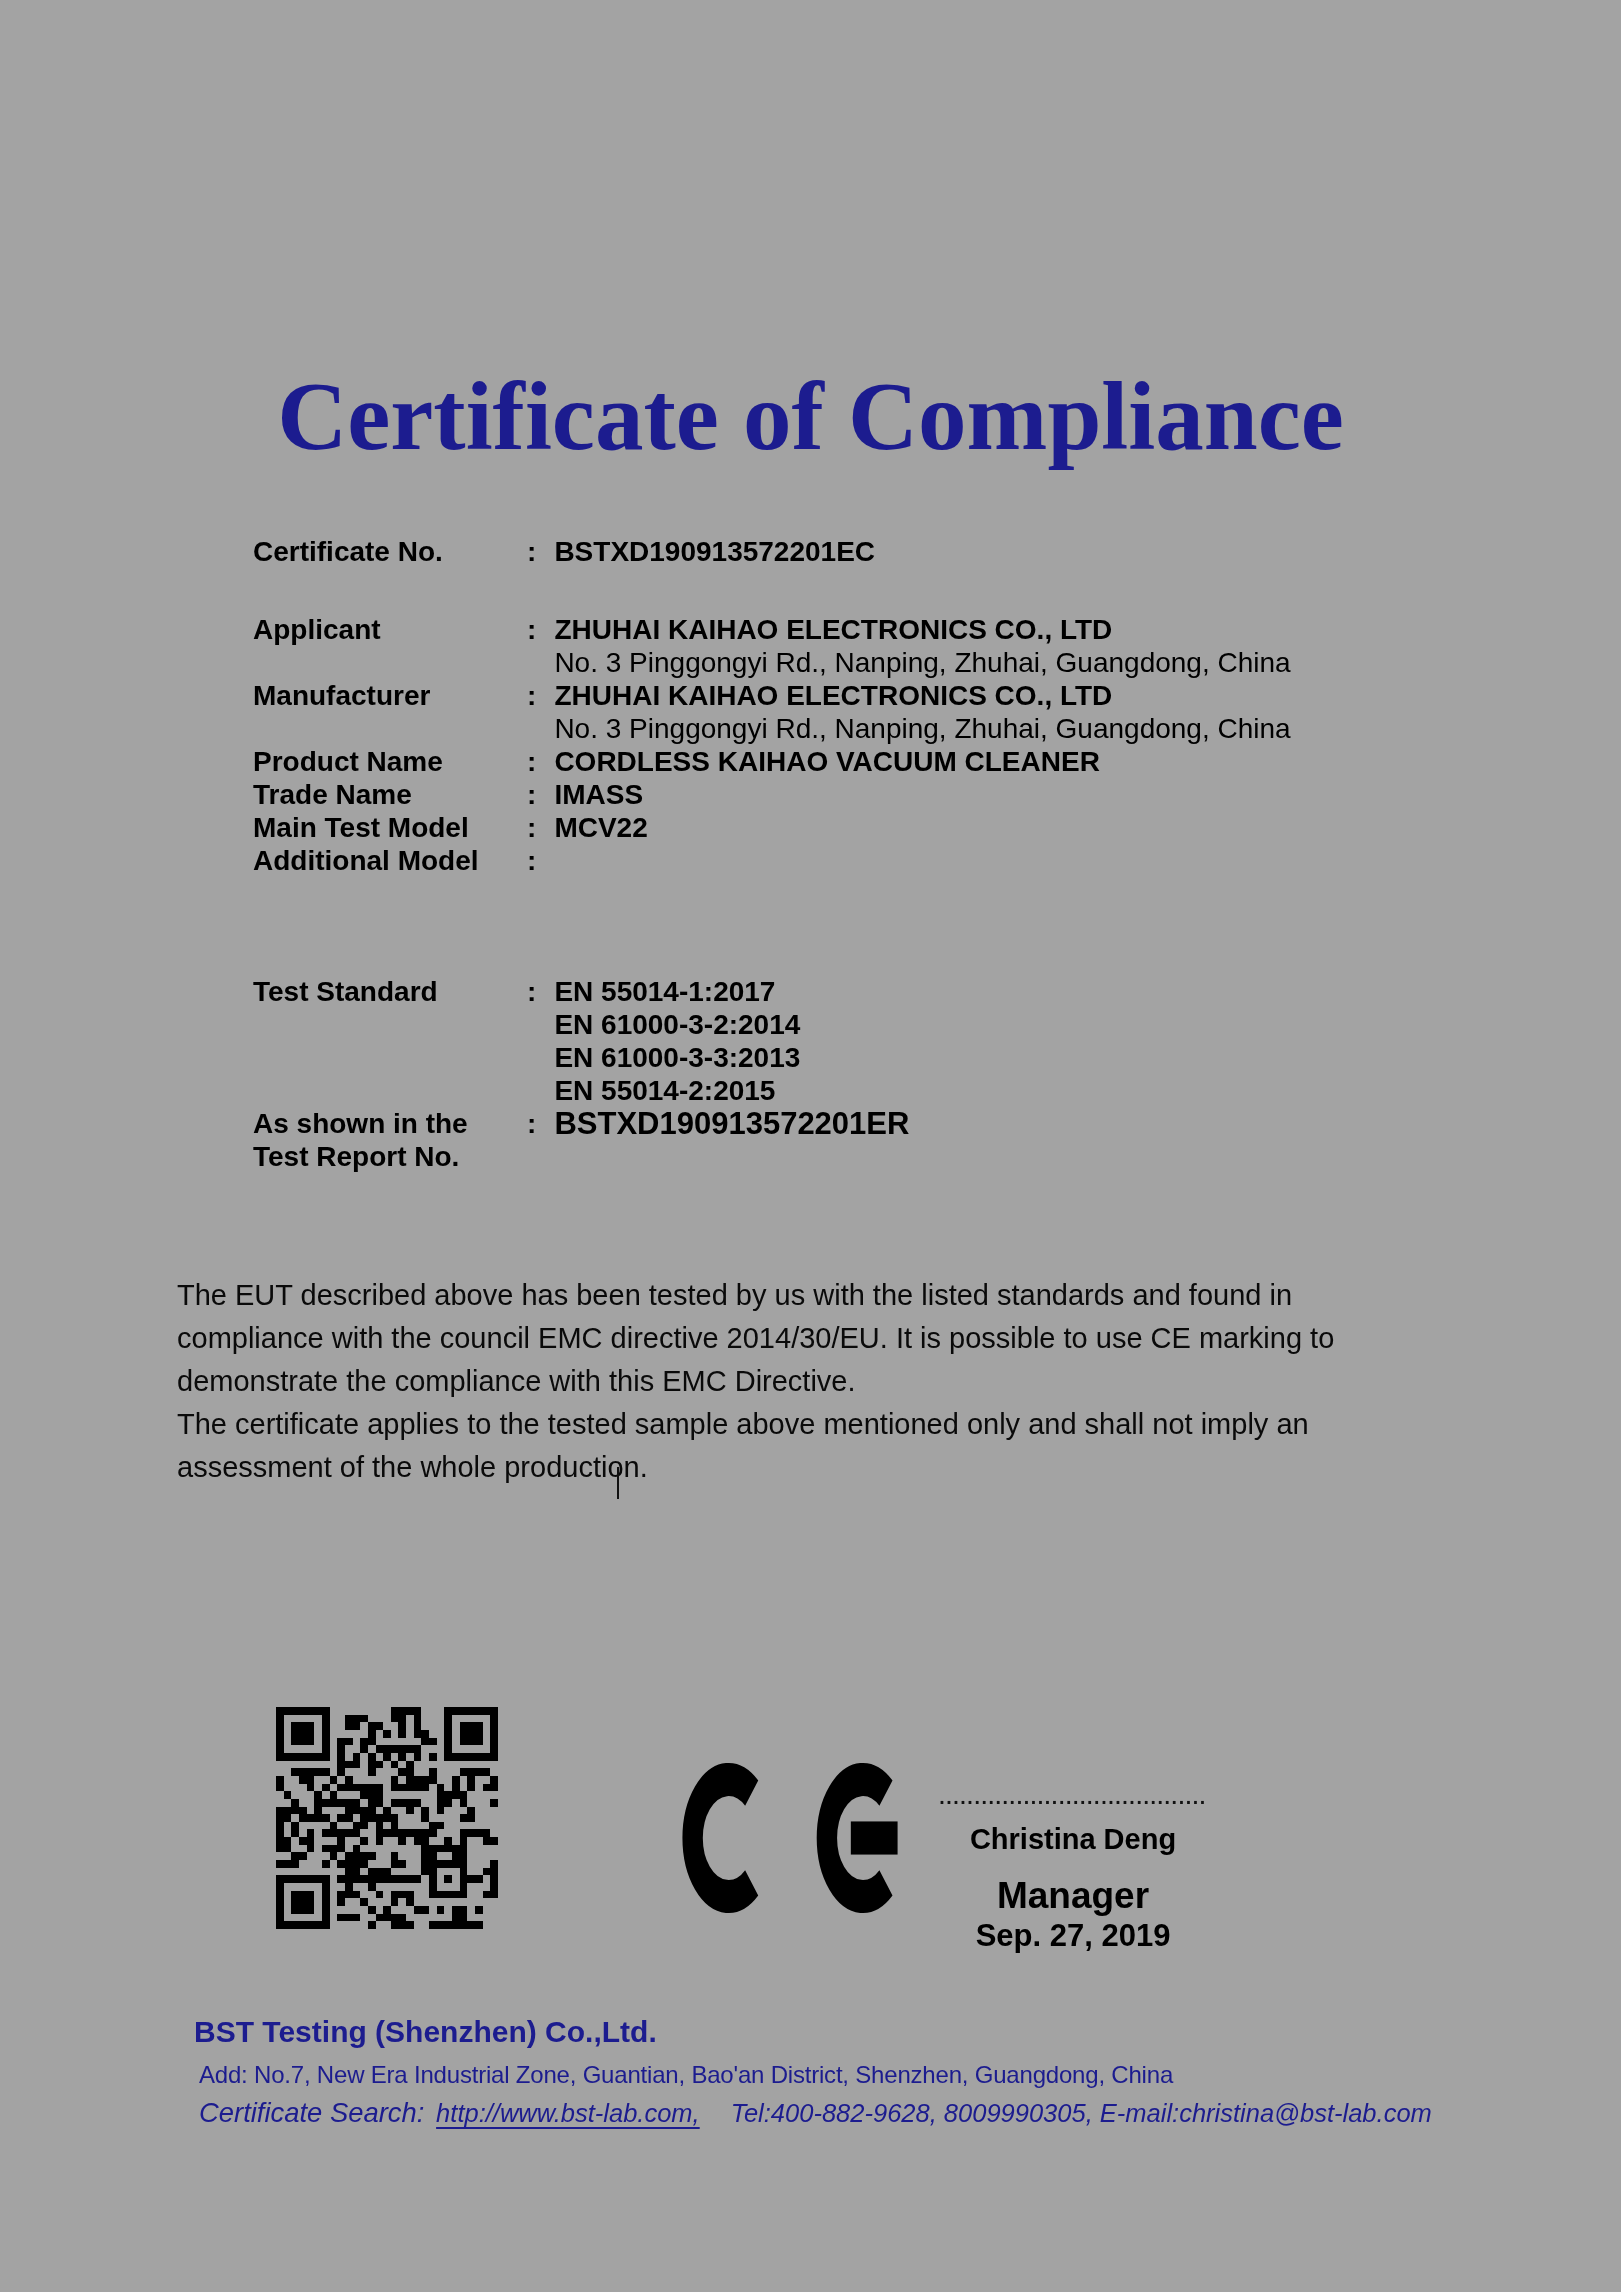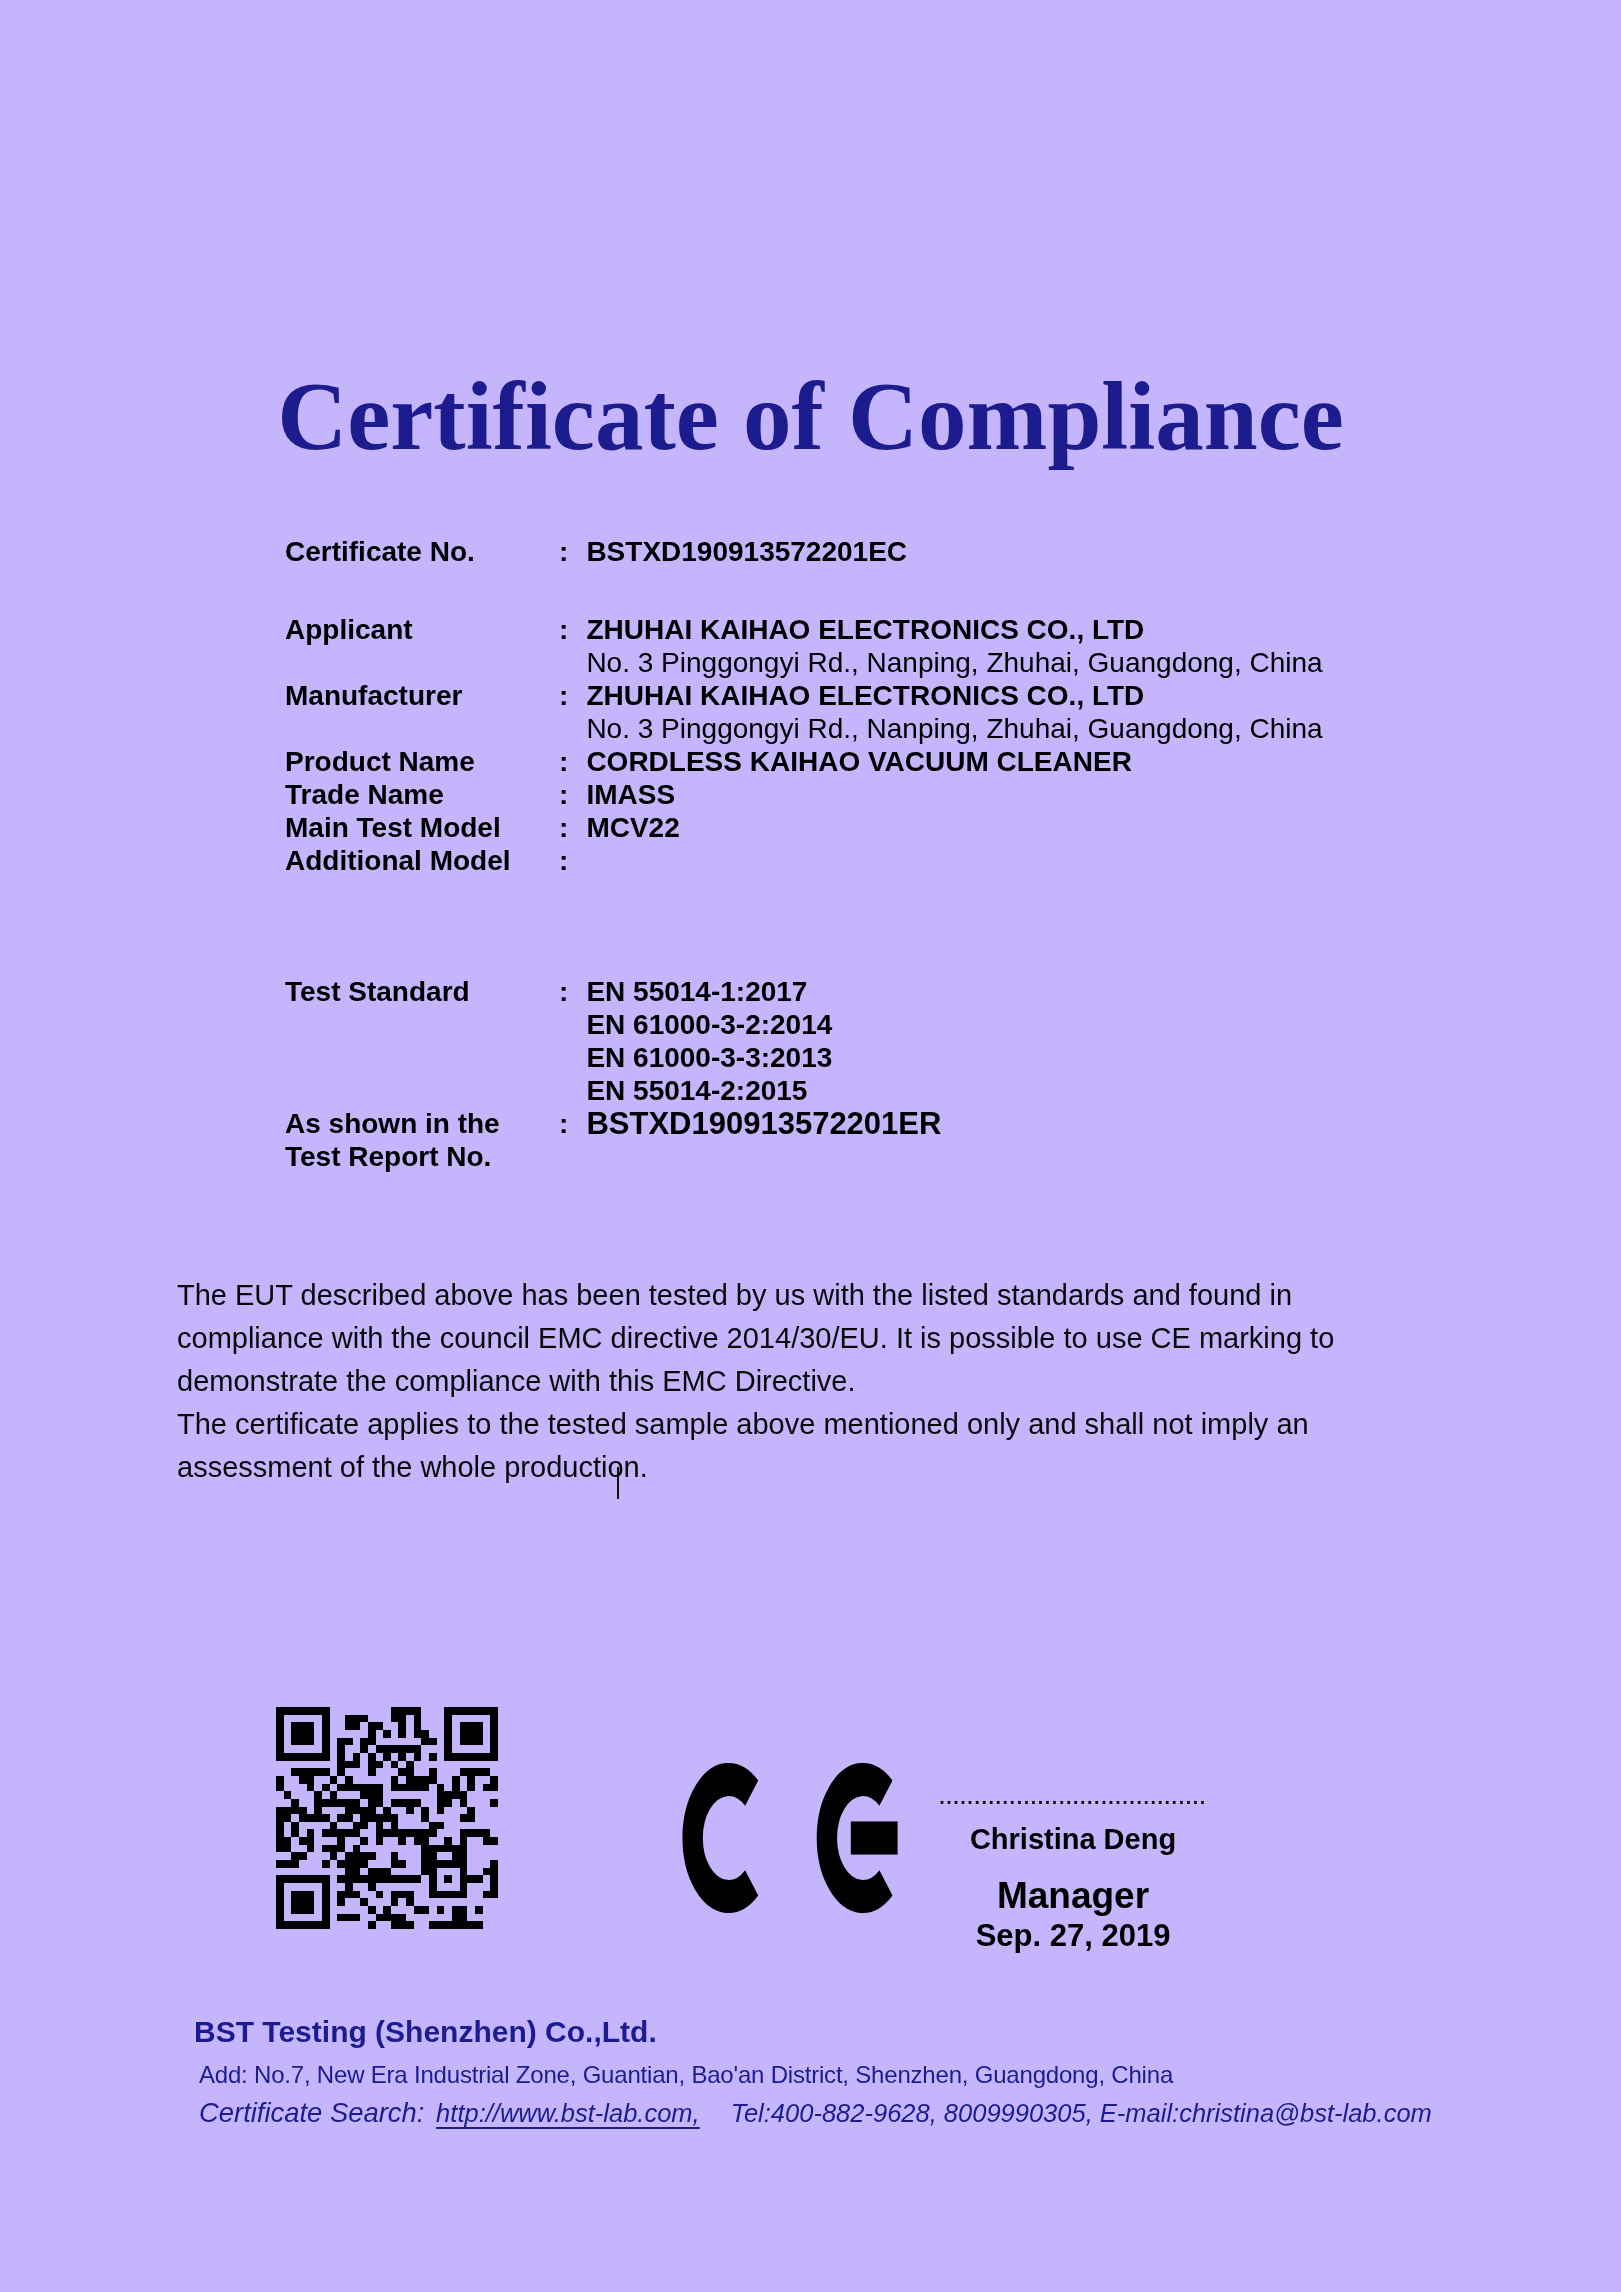--- a/index.html
+++ b/index.html
@@ -1,25 +1,25 @@
 <!DOCTYPE html>
 <html><head>
 <meta charset="utf-8">
 <title>Certificate of Compliance</title>
 <style>
   html,body{margin:0;padding:0;background:#ffffff;}
-  .page{position:relative;width:1621px;height:2293px;background:#c4b5fd;overflow:hidden;
+  .page{position:relative;width:1621px;height:2293px;background:#a3a3a3;overflow:hidden;
         font-family:"Liberation Sans", sans-serif;color:#000;}
 
   .title{position:absolute;top:361px;left:0;width:100%;text-align:center;
          font-family:"Liberation Serif", serif;font-weight:bold;font-size:97px;
          color:#1c1c8f;letter-spacing:0px;white-space:nowrap;}
 
   .info{position:absolute;top:535px;left:253px;width:1186px;font-size:28px;line-height:33px;}
-  .row{display:flex;align-items:flex-start;margin-left:32px;}
+  .row{display:flex;align-items:flex-start;}
   .row .label{width:274px;font-weight:bold;flex:0 0 274px;}
   .row .colon{width:27.4px;flex:0 0 27.4px;font-weight:bold;}
   .row .value{flex:1;}
   .line{display:block;}
   .b{font-weight:bold;}
   .reg{font-weight:normal;}
   .mb-lg{margin-bottom:45px;}
   .mb-xl{margin-bottom:98px;}
   .row-center .value{display:flex;align-items:center;}
   .report-no{font-size:31px;font-weight:bold;}

